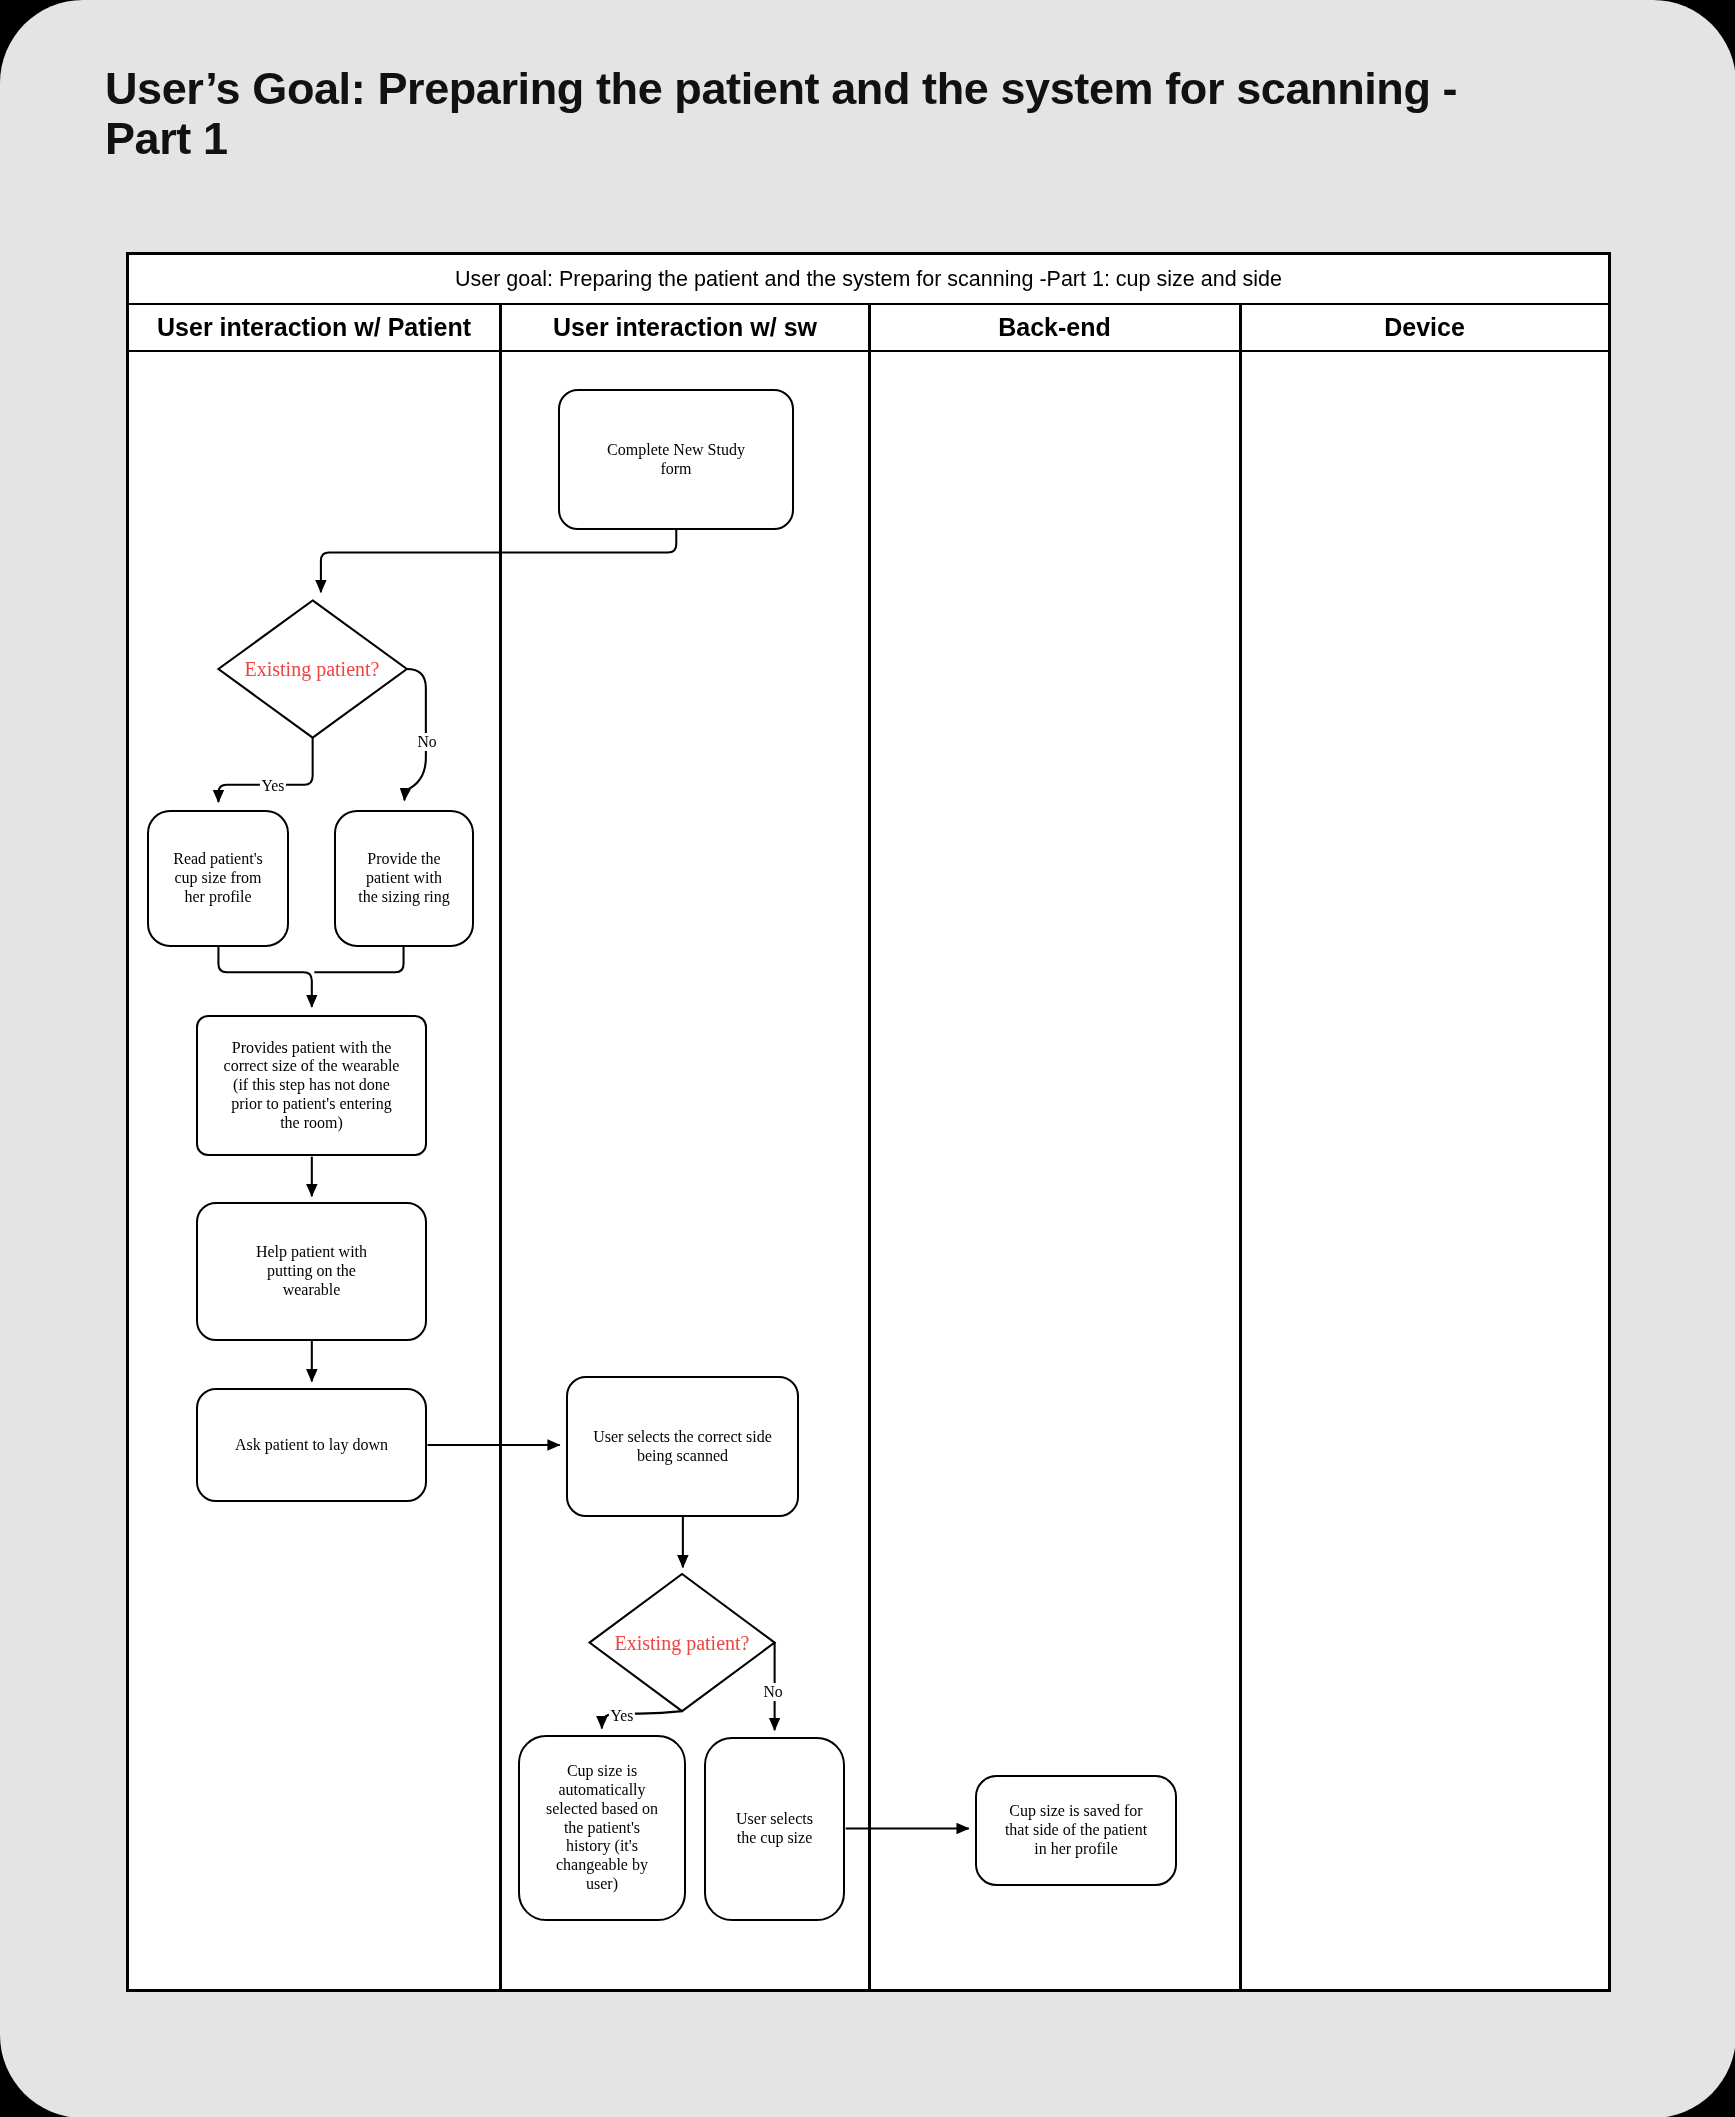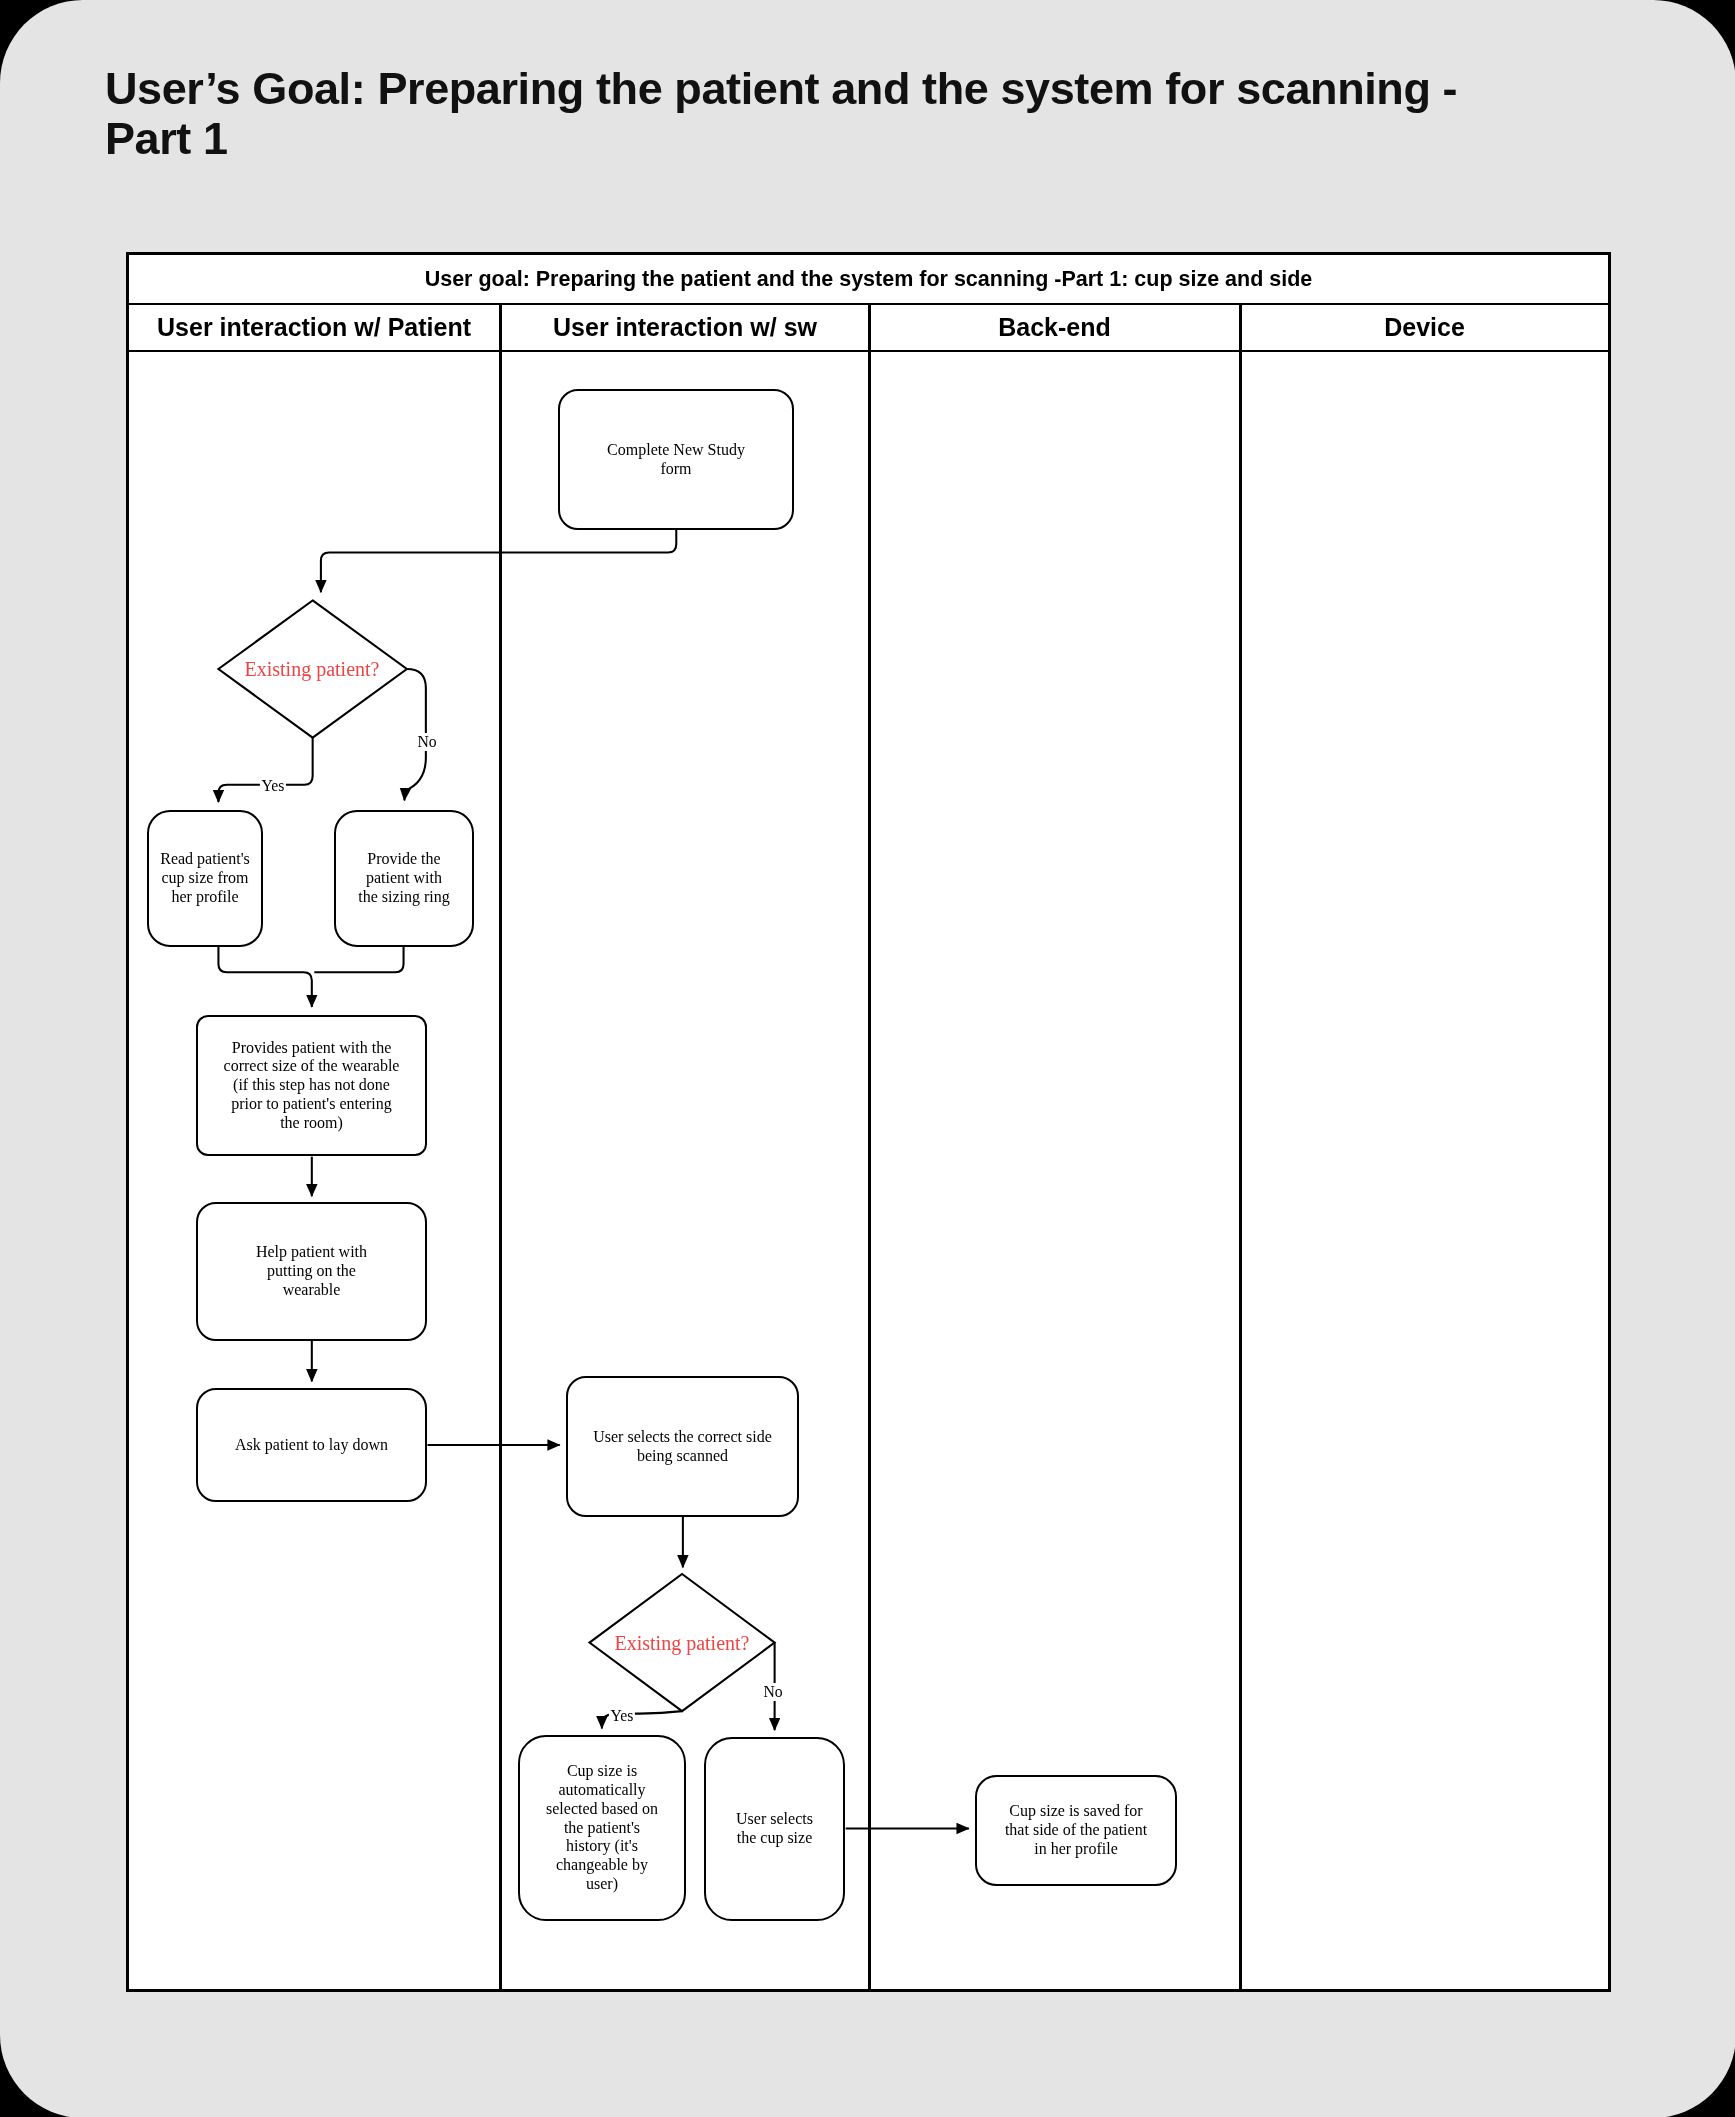--- a/index.html
+++ b/index.html
@@ -31,21 +31,21 @@
     left:126px;top:252px;
     width:1485px;height:1740px;
     box-sizing:border-box;
     background:#fff;
     border:3.3px solid #000;
   }
   .band{
     position:absolute;left:0;top:0;right:0;height:48px;
     border-bottom:2.5px solid #000;
     display:flex;align-items:center;justify-content:center;
-    font-size:21.5px;font-weight:700;color:#000;
+    font-size:21.5px;font-weight:400;color:#000;
   }
   .hrow{
     position:absolute;left:0;top:50px;right:0;height:45px;
     border-bottom:2.5px solid #000;
   }
   .hcell{
     position:absolute;top:0;height:45px;
     display:flex;align-items:center;justify-content:center;
     font-size:25px;font-weight:700;color:#000;
     white-space:nowrap;
@@ -130,21 +130,21 @@
           <polygon points="669,1596 781,1679 669,1762 557,1679" fill="#fff"></polygon>
         </g>
       </svg>
 
       <div class="node" style="left:429px;top:134px;width:236px;height:141px;border-radius:20px">
         <span style="max-width:165px">Complete New Study form</span>
       </div>
 
       <div class="dlabel" style="left:183px;top:414px">Existing patient?</div>
 
-      <div class="node" style="left:18px;top:555px;width:116px;height:137px;border-radius:23px">
+      <div class="node" style="left:18px;top:555px;width:142px;height:137px;border-radius:23px">
         <span style="max-width:104px">Read patient's cup size from her profile</span>
       </div>
 
       <div class="node" style="left:205px;top:555px;width:140px;height:137px;border-radius:23px">
         <span style="max-width:98px">Provide the patient with the sizing ring</span>
       </div>
 
       <div class="node" style="left:67px;top:760px;width:231px;height:141px;border-radius:12px">
         <span style="max-width:179px">Provides patient with the correct size of the wearable (if this step has not done prior to patient's entering the room)</span>
       </div>

